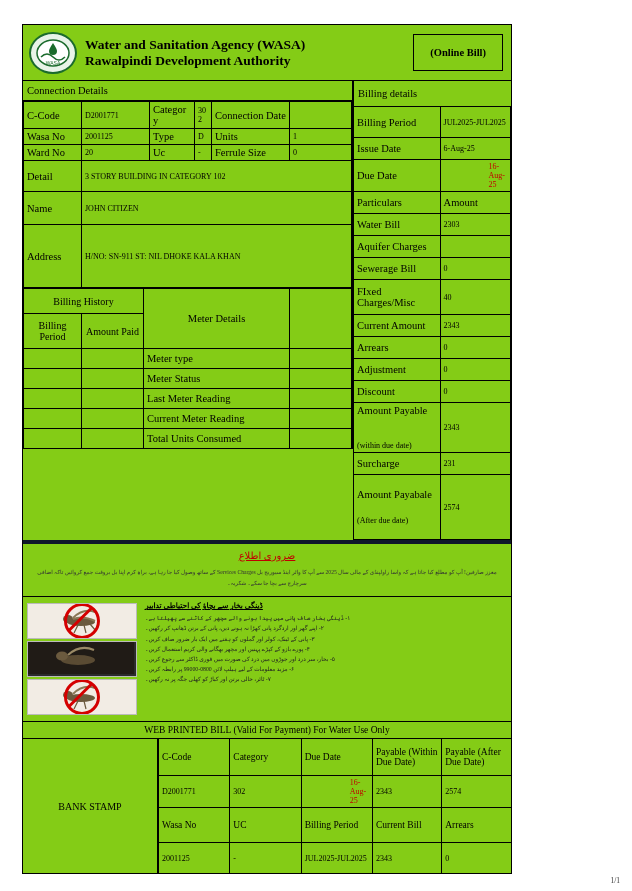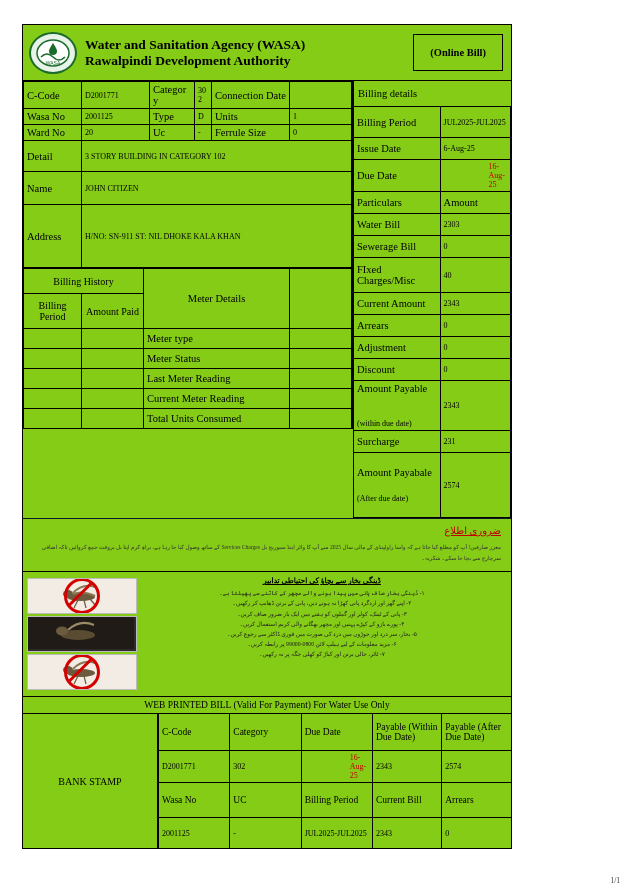--- a/index.html
+++ b/index.html
@@ -60,23 +60,24 @@
   }
   .lbl{font-size:10.5px;}
   .val{font-size:8px;}
   .sec-title{font-size:10.5px;padding:4px 4px;}
   .red{color:#c00000;padding-left:48px;}
   
   .rightcol td{height:17px;}
   .rightcol .lbl{font-size:10.5px;}
   
   .urdu{
-    border-top:1px solid #0f172a;
+    border-top:4px solid #0f172a;
     border-bottom:1px solid #000;
     padding:6px 10px 8px 10px;
+    text-align:center;
     direction:rtl;
   }
   .urdu-title{color:#c00000;font-size:10px;margin-bottom:6px;text-decoration:underline;}
   .urdu-body{font-size:5.6px;line-height:1.9;color:#333;}
   .dengue{
     border-bottom:1px solid #000;
     display:flex;
     padding:4px 6px 4px 4px;
     box-sizing:border-box;
     min-height:118px;
@@ -94,21 +95,21 @@
     position:absolute;left:50%;top:50%;
     transform:translate(-50%,-50%);
     width:30px;height:30px;border:3px solid #d40000;border-radius:50%;
   }
   .nocircle:after{
     content:"";position:absolute;left:-3px;top:12px;
     width:32px;height:3px;background:#d40000;
     transform:rotate(-45deg);
   }
   .dengue-text{
-    flex:1 1 auto;direction:rtl;text-align:center;
+    flex:1 1 auto;direction:rtl;text-align:left;
     padding-right:6px;
   }
   .dengue-head{font-size:7.5px;font-weight:bold;text-decoration:underline;margin-bottom:3px;}
   .dengue-line{font-size:5.8px;line-height:1.75;color:#222;}
   .webprint{
     text-align:center;font-size:9.5px;
     padding:3px 0;
     border-bottom:1px solid #000;
   }
   .bank{display:flex;}
@@ -147,20 +148,27 @@
     <div class="hdr-titles">
       <div class="t1">Water and Sanitation Agency (WASA)</div>
       <div class="t2">Rawalpindi Development Authority</div>
     </div>
     <div class="onlinebill">(Online Bill)</div>
   </div>
 
   <div class="cols">
 
     <div class="leftcol">
+      <table>
+        <tbody>
+            <tr>
+          <td colspan="6" class="sec-title" style="border-left:none;border-top:none;border-right:none;">Connection Details</td>
+        </tr>
+      </tbody>
+        </table>
       <table>
         <colgroup>
           <col style="width:58px">
             <col style="width:68px">
             <col style="width:45px">
           <col style="width:17px">
             <col style="width:78px">
             <col style="width:62px">
         </colgroup>
         <tbody>
@@ -276,20 +284,24 @@
           <td class="lbl">Due Date</td>
           <td class="val red">16-Aug-25</td>
         </tr>
         <tr>
           <td class="lbl">Particulars</td>
           <td class="lbl">Amount</td>
         </tr>
         <tr>
           <td class="lbl">Water Bill</td>
           <td class="val">2303</td>
+        </tr>
+        <tr>
+          <td class="lbl">Aquifer Charges</td>
+          <td class="val"></td>
         </tr>
         <tr>
           <td class="lbl">Sewerage Bill</td>
           <td class="val">0</td>
         </tr>
         <tr>
           <td class="lbl" style="height:30px">FIxed Charges/Misc</td>
           <td class="val">40</td>
         </tr>
         <tr>

